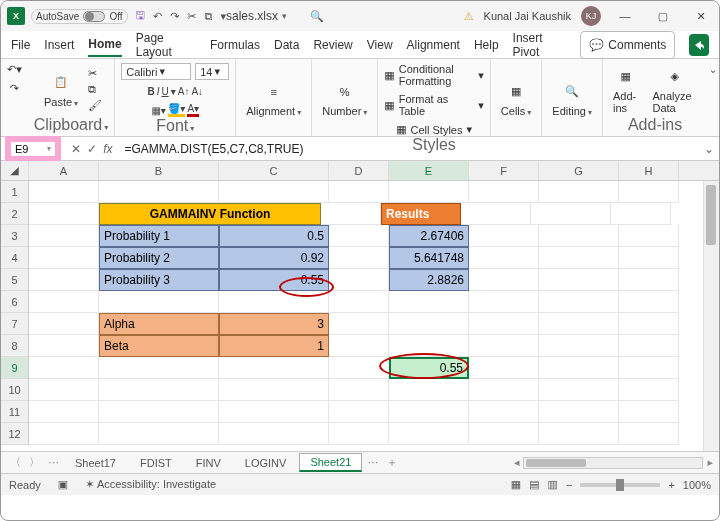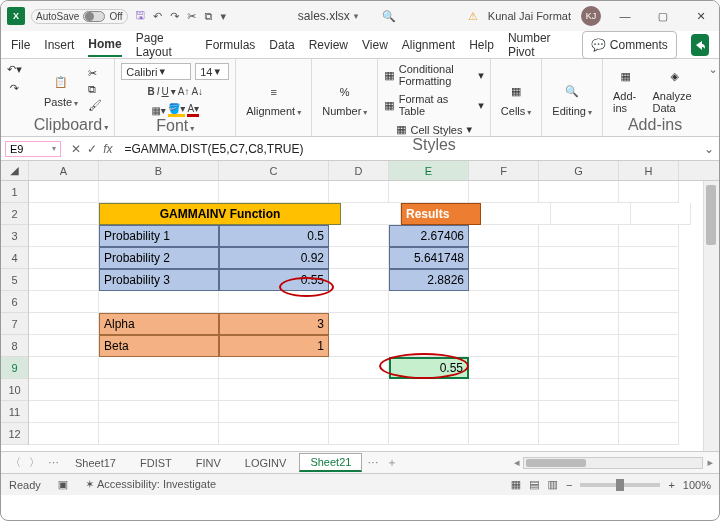--- a/index.html
+++ b/index.html
@@ -5,21 +5,21 @@
 * { box-sizing: border-box; margin: 0; padding: 0; font-family: "Segoe UI", Arial, sans-serif; }
 body { background: #fff; width: 720px; height: 521px; overflow: hidden; position: relative; border: 1px solid #999; border-radius: 8px; }
 
 
 .title-bar { height: 30px; background: #f5f5f5; display: flex; align-items: center; padding: 0 4px; font-size: 11px; color: #444; }
 .title-bar .xl-icon { width: 18px; height: 18px; background: #107c41; color: #fff; display: flex; align-items: center; justify-content: center; font-size: 9px; font-weight: bold; border-radius: 2px; margin: 0 6px 0 2px; }
 .autosave { display: flex; align-items: center; gap: 4px; border: 1px solid #ccc; border-radius: 10px; padding: 1px 4px; font-size: 10px; }
 .toggle { width: 22px; height: 11px; border: 1px solid #888; border-radius: 6px; position: relative; background: #ddd; }
 .toggle::after { content: ""; width: 9px; height: 9px; border-radius: 50%; background: #888; position: absolute; left: 1px; top: 0; }
 .qat { display: flex; gap: 8px; margin-left: 8px; align-items: center; color: #555; }
-.title-center { flex: 1; display: flex; justify-content: center; gap: 4px; align-items: center; }
+.title-center { flex: 1; display: flex; gap: 4px; align-items: center; }
 .title-right { display: flex; align-items: center; gap: 10px; color: #444; }
 .avatar { width: 20px; height: 20px; border-radius: 50%; background: #8a6d6d; color: #fff; font-size: 9px; display: flex; align-items: center; justify-content: center; }
 .win-btn { width: 28px; display: flex; justify-content: center; }
 
 
 .menu-tabs { height: 28px; display: flex; align-items: center; padding: 0 10px; font-size: 12px; gap: 14px; border-bottom: 1px solid #d0d0d0; }
 .menu-tabs span { color: #333; cursor: pointer; padding: 4px 0; }
 .menu-tabs .active { border-bottom: 2px solid #107c41; font-weight: 600; }
 .menu-tabs .comments { margin-left: auto; border: 1px solid #bbb; border-radius: 4px; padding: 2px 8px; display:flex; align-items:center; gap:4px;}
 .share-btn { background: #107c41; width: 22px; height: 22px; border-radius: 4px; display: flex; align-items: center; justify-content: center; }
@@ -34,21 +34,21 @@
 .font-box { display: flex; flex-direction: column; gap: 3px; }
 .font-row { display: flex; gap: 4px; align-items: center; }
 .sel { border: 1px solid #bbb; background: #fff; font-size: 11px; padding: 1px 4px; display:flex; align-items:center; gap:2px;}
 .mini { font-size: 10px; color: #444; display:flex; align-items:center; gap:2px;}
 .styles-list { display:flex; flex-direction:column; gap:2px; font-size:11px; align-items:flex-start;}
 .styles-list div{display:flex; align-items:center; gap:4px;}
 .undo-box{display:flex; flex-direction:column; gap:4px;}
 
 
 .fbar { height: 24px; border-bottom: 1px solid #ccc; display: flex; align-items: center; font-size: 12px; }
-.namebox { width: 56px; border: 1px solid #f9a8d4; margin: 0 4px; padding: 1px 4px; font-size: 11px; display:flex; align-items:center; justify-content:space-between;}
+.namebox { width: 56px; border: 6px solid #f9a8d4; margin: 0 4px; padding: 1px 4px; font-size: 11px; display:flex; align-items:center; justify-content:space-between;}
 .fx-icons { display: flex; gap: 6px; padding: 0 6px; color: #666; align-items:center;}
 .formula-input { flex: 1; padding: 0 6px; font-size: 12px; color: #222; }
 .fbar .expand { width: 20px; text-align: center; color: #666;}
 
 
 .grid-wrap { position: relative; height: 290px; overflow: hidden; }
 .col-headers { display: flex; height: 20px; background: #f0f0f0; border-bottom: 1px solid #ccc; font-size: 11px; color: #555; }
 .col-headers div { border-right: 1px solid #ddd; display: flex; align-items: center; justify-content: center; }
 .rowh { width: 28px; }
 .c-A{width:70px}.c-B{width:120px}.c-C{width:110px}.c-D{width:60px}.c-E{width:80px}.c-F{width:70px}.c-G{width:80px}.c-H{width:60px}
@@ -108,40 +108,40 @@
     <span>⧉</span>
     <span>▾</span>
   </div>
   <div class="title-center">
     <span style="font-size:12px">sales.xlsx</span>
     <span style="font-size:9px;color:#666">▾</span>
     <span style="margin-left:20px;color:#666">🔍</span>
   </div>
   <div class="title-right">
     <span style="color:#e8a33d">⚠</span>
-    <span>Kunal Jai Format</span>
+    <span>Kunal Jai Kaushik</span>
     <span class="avatar">KJ</span>
     <span class="win-btn">—</span>
     <span class="win-btn">▢</span>
     <span class="win-btn">✕</span>
   </div>
 </div>
 
 <div class="menu-tabs">
   <span>File</span>
   <span>Insert</span>
   <span class="active">Home</span>
   <span>Page Layout</span>
   <span>Formulas</span>
   <span>Data</span>
   <span>Review</span>
   <span>View</span>
   <span>Alignment</span>
   <span>Help</span>
-  <span>Number Pivot</span>
+  <span>Insert Pivot</span>
   <span class="comments">💬 <span>Comments</span></span>
   <span class="share-btn">
       <svg width="12" height="12" viewBox="0 0 12 12">
         <path d="M2 6l6-4v3c3 0 3 3 3 5-1-2-3-2-3-2v3z" fill="#fff"></path>
       </svg>
     </span>
 </div>
 
 <div class="ribbon">
   <div class="rgroup" style="border:none">
@@ -290,21 +290,21 @@
           <div class="cell c-C"></div>
           <div class="cell c-D"></div>
           <div class="cell c-E"></div>
           <div class="cell c-F"></div>
           <div class="cell c-G"></div>
           <div class="cell c-H"></div>
         </div>
 
       <div class="row">
           <div class="cell c-A"></div>
-        <div class="cell hdr-yellow center" style="width:242px">GAMMAINV Function</div>
+        <div class="cell hdr-yellow center" style="width:222px">GAMMAINV Function</div>
         <div class="cell c-D"></div>
         <div class="cell c-E hdr-orange">Results</div>
         <div class="cell c-F"></div>
           <div class="cell c-G"></div>
           <div class="cell c-H"></div>
         </div>
 
       <div class="row">
           <div class="cell c-A"></div>
         <div class="cell c-B blue-lbl">Probability 1</div>

